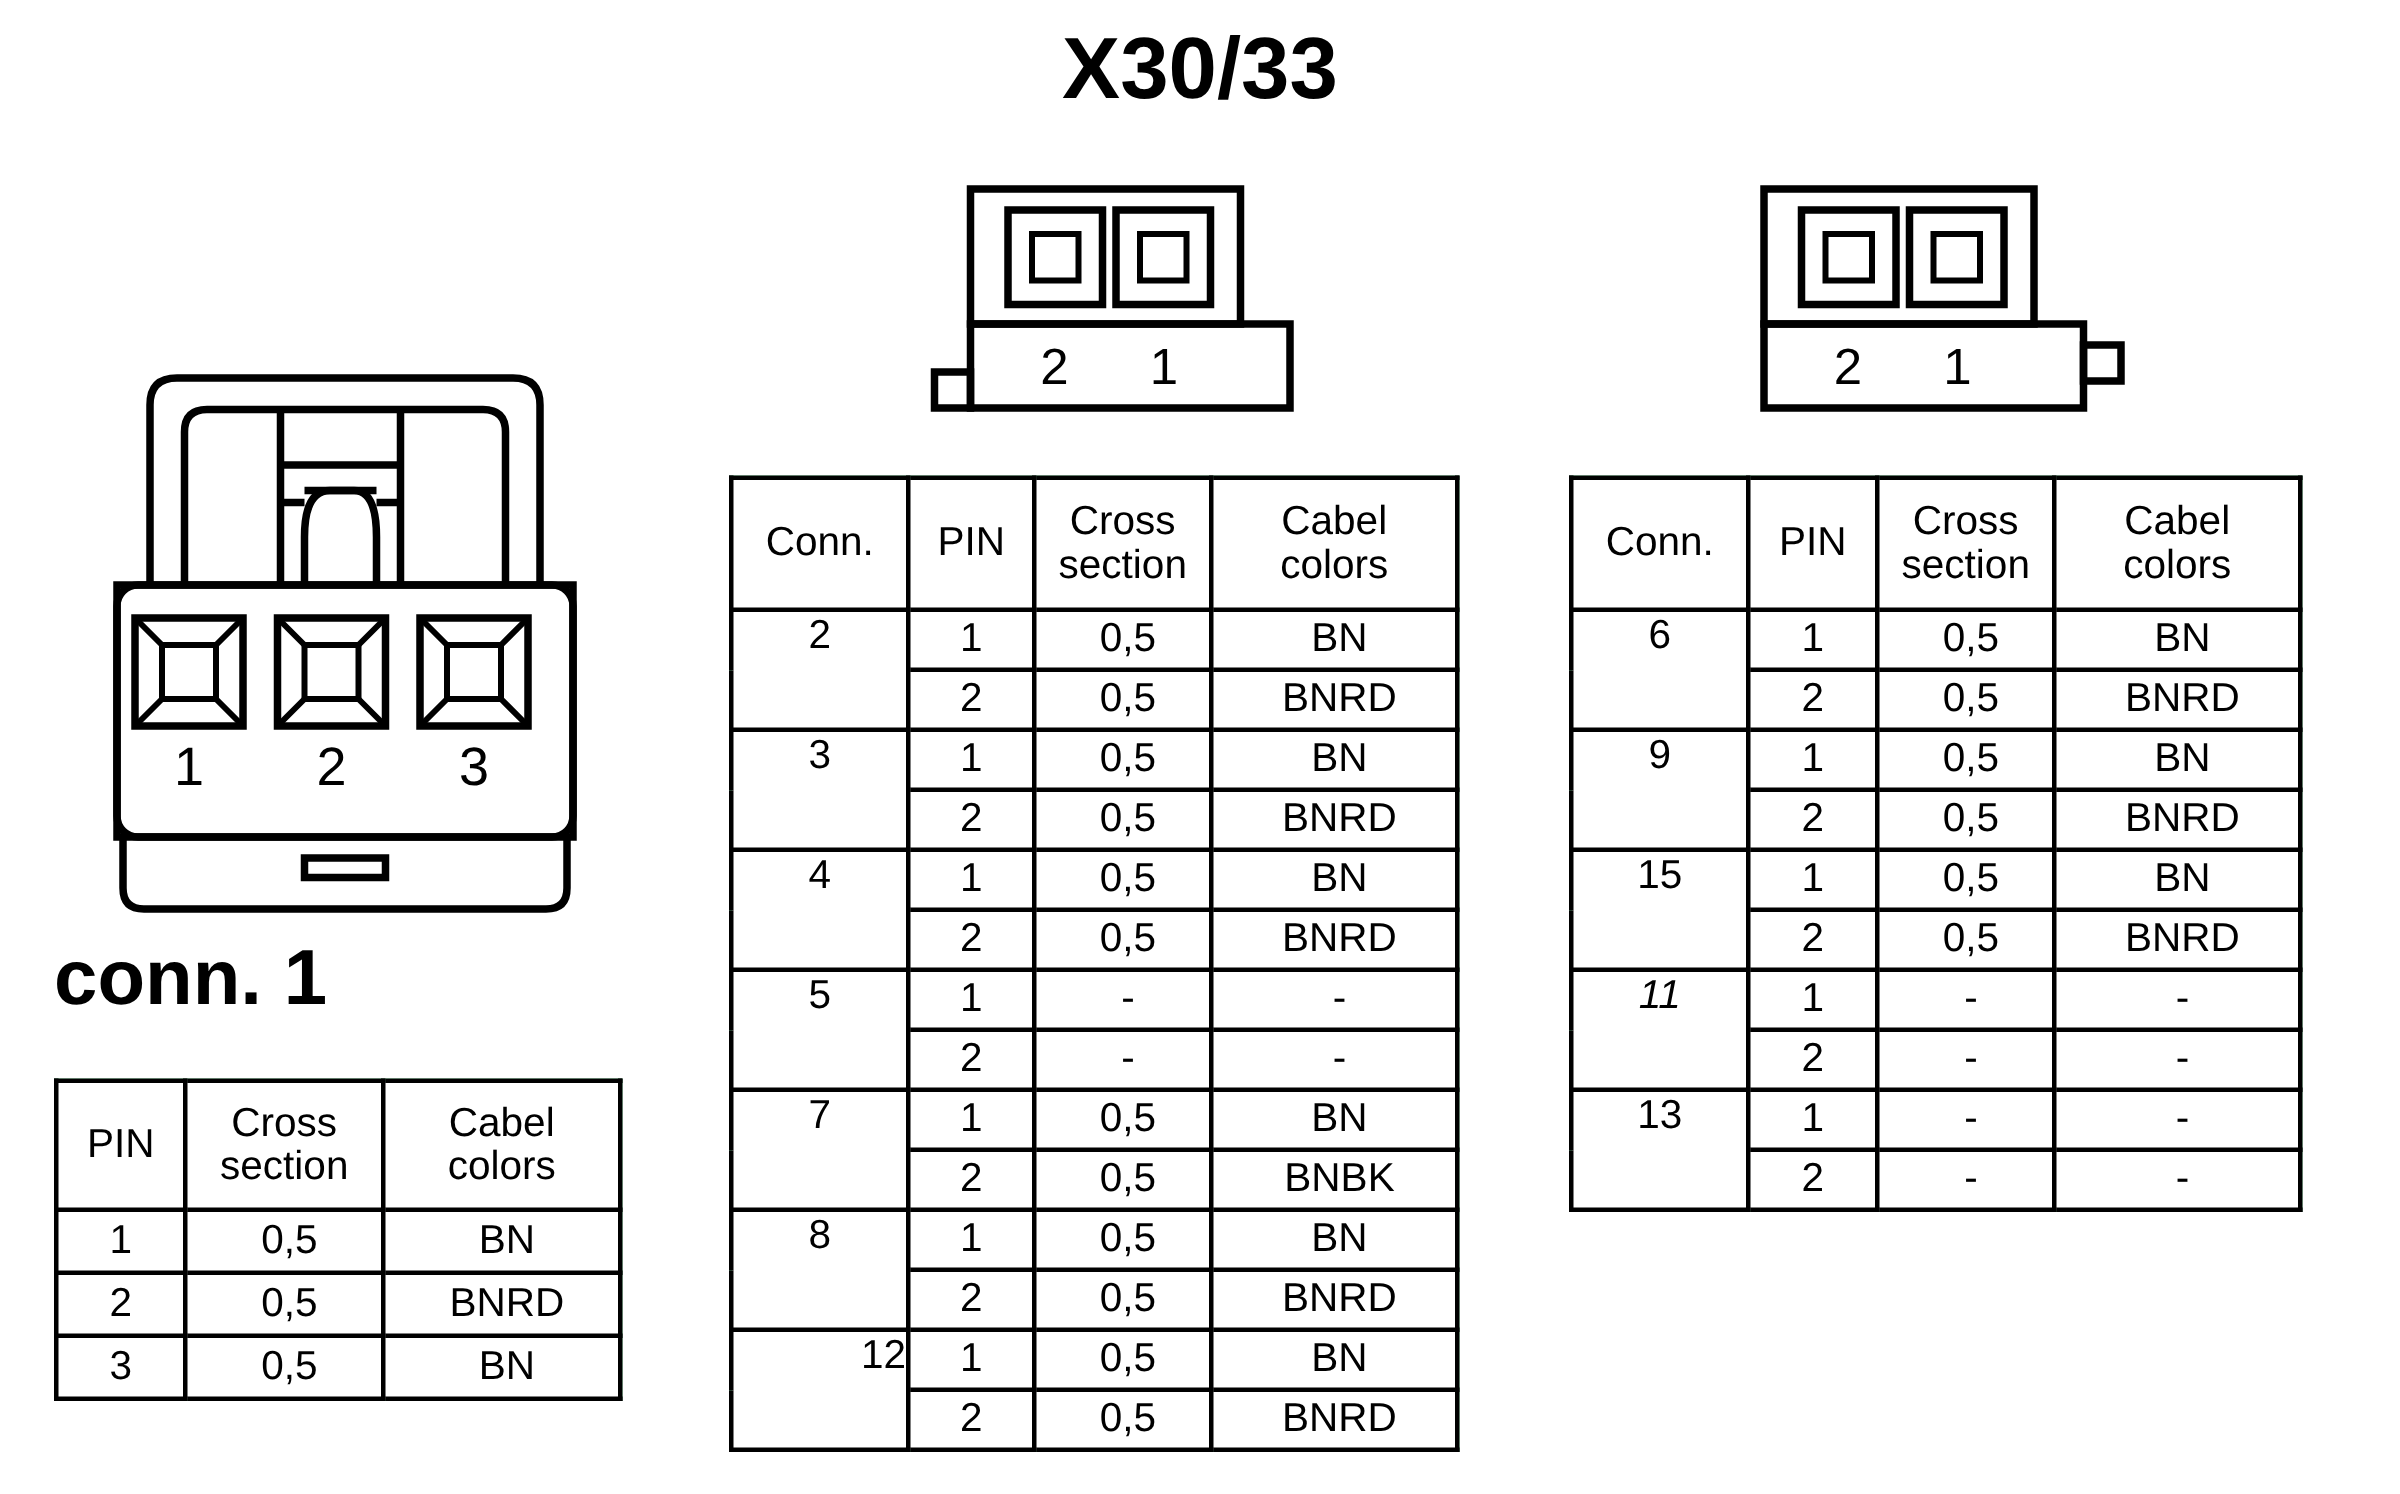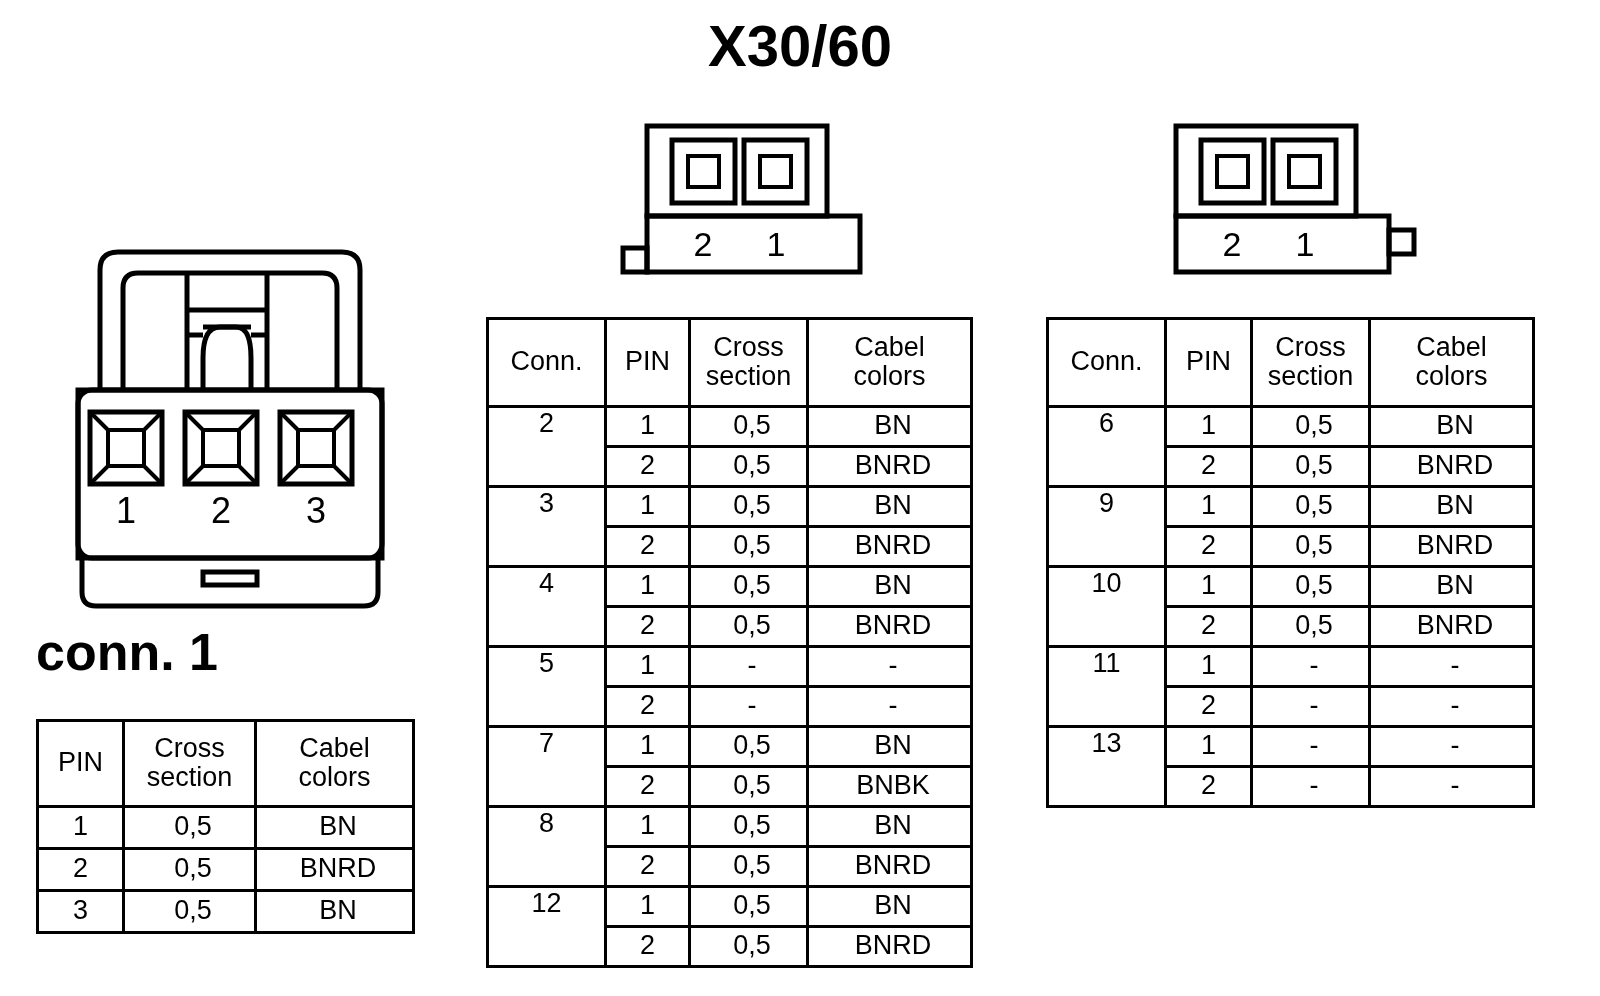--- a/index.html
+++ b/index.html
@@ -128,21 +128,21 @@
   .pinlabel-sm {
     font-family: "Liberation Sans", sans-serif;
     font-size: 34px;
     fill: #000;
     text-anchor: middle;
   }
 </style>
 </head>
 <body>
 
-<div id="page-title">X30/60</div>
+<div id="page-title">X30/33</div>
 
 <div id="connector3">
   <svg width="340" height="370" viewBox="0 0 340 370">
 
     <path class="stroke" d="M 40 150 L 40 30 Q 40 12 58 12 L 282 12 Q 300 12 300 30 L 300 150"></path>
 
     <path class="stroke" d="M 63 150 L 63 48 Q 63 33 78 33 L 262 33 Q 277 33 277 48 L 277 150"></path>
 
     <path class="stroke" d="M 127 33 L 127 150"></path>
     <path class="stroke" d="M 207 33 L 207 150"></path>
@@ -359,21 +359,21 @@
         <td class="c-center grp-top">1</td>
         <td class="c-left grp-top">0,5</td>
         <td class="c-left grp-top">BN</td>
       </tr>
       <tr>
         <td class="c-center">2</td>
         <td class="c-left">0,5</td>
         <td class="c-left">BNRD</td>
       </tr>
       <tr>
-        <td class="c-center grp-top" rowspan="2" style="vertical-align: top;">12</td>
+        <td class="c-center grp-top" rowspan="2" style="vertical-align: top; text-align: right;">12</td>
         <td class="c-center grp-top">1</td>
         <td class="c-left grp-top">0,5</td>
         <td class="c-left grp-top">BN</td>
       </tr>
       <tr>
         <td class="c-center">2</td>
         <td class="c-left">0,5</td>
         <td class="c-left">BNRD</td>
       </tr>
     </tbody>
@@ -421,32 +421,32 @@
         <td class="c-center grp-top">1</td>
         <td class="c-left grp-top">0,5</td>
         <td class="c-left grp-top">BN</td>
       </tr>
       <tr>
         <td class="c-center">2</td>
         <td class="c-left">0,5</td>
         <td class="c-left">BNRD</td>
       </tr>
       <tr>
-        <td class="c-center grp-top" rowspan="2" style="vertical-align: top;">10</td>
-        <td class="c-center grp-top">1</td>
-        <td class="c-left grp-top">0,5</td>
-        <td class="c-left grp-top">BN</td>
-      </tr>
-      <tr>
-        <td class="c-center">2</td>
-        <td class="c-left">0,5</td>
-        <td class="c-left">BNRD</td>
-      </tr>
-      <tr>
-        <td class="c-center grp-top" rowspan="2" style="vertical-align: top;">11</td>
+        <td class="c-center grp-top" rowspan="2" style="vertical-align: top;">15</td>
+        <td class="c-center grp-top">1</td>
+        <td class="c-left grp-top">0,5</td>
+        <td class="c-left grp-top">BN</td>
+      </tr>
+      <tr>
+        <td class="c-center">2</td>
+        <td class="c-left">0,5</td>
+        <td class="c-left">BNRD</td>
+      </tr>
+      <tr>
+        <td class="c-center grp-top" rowspan="2" style="vertical-align: top; font-style: italic;">11</td>
         <td class="c-center grp-top">1</td>
         <td class="c-left grp-top">-</td>
         <td class="c-left grp-top">-</td>
       </tr>
       <tr>
         <td class="c-center">2</td>
         <td class="c-left">-</td>
         <td class="c-left">-</td>
       </tr>
       <tr>

